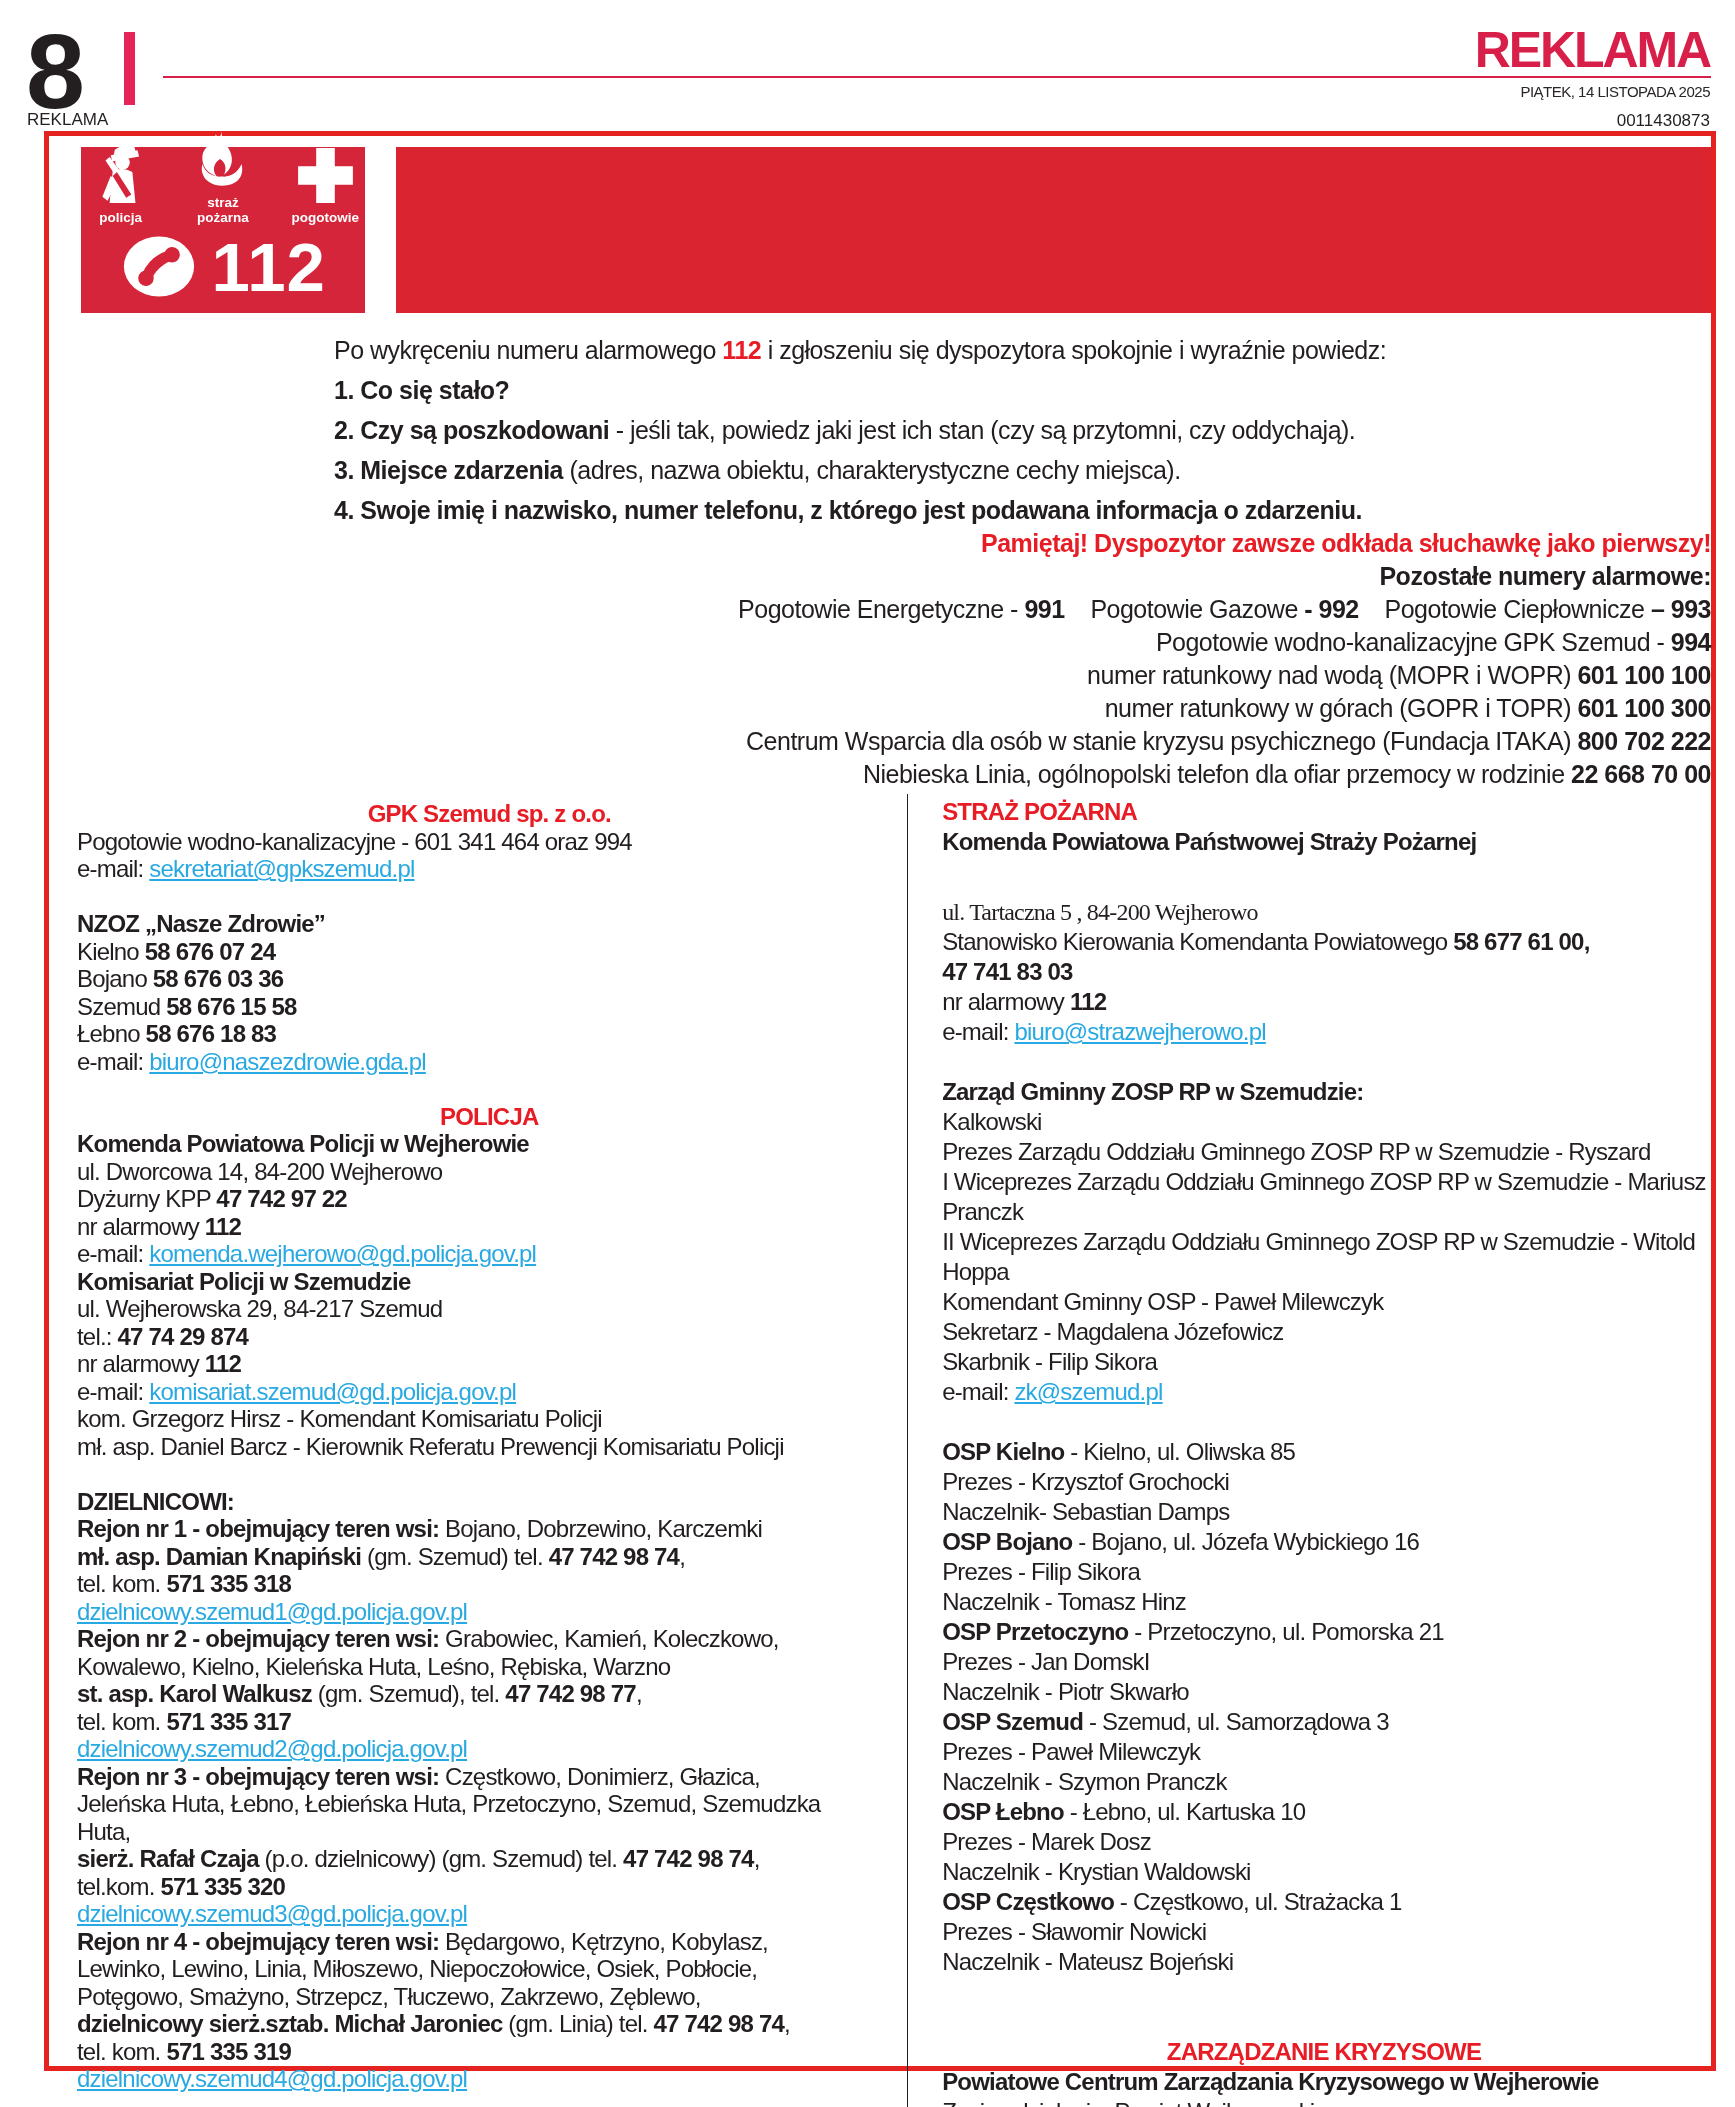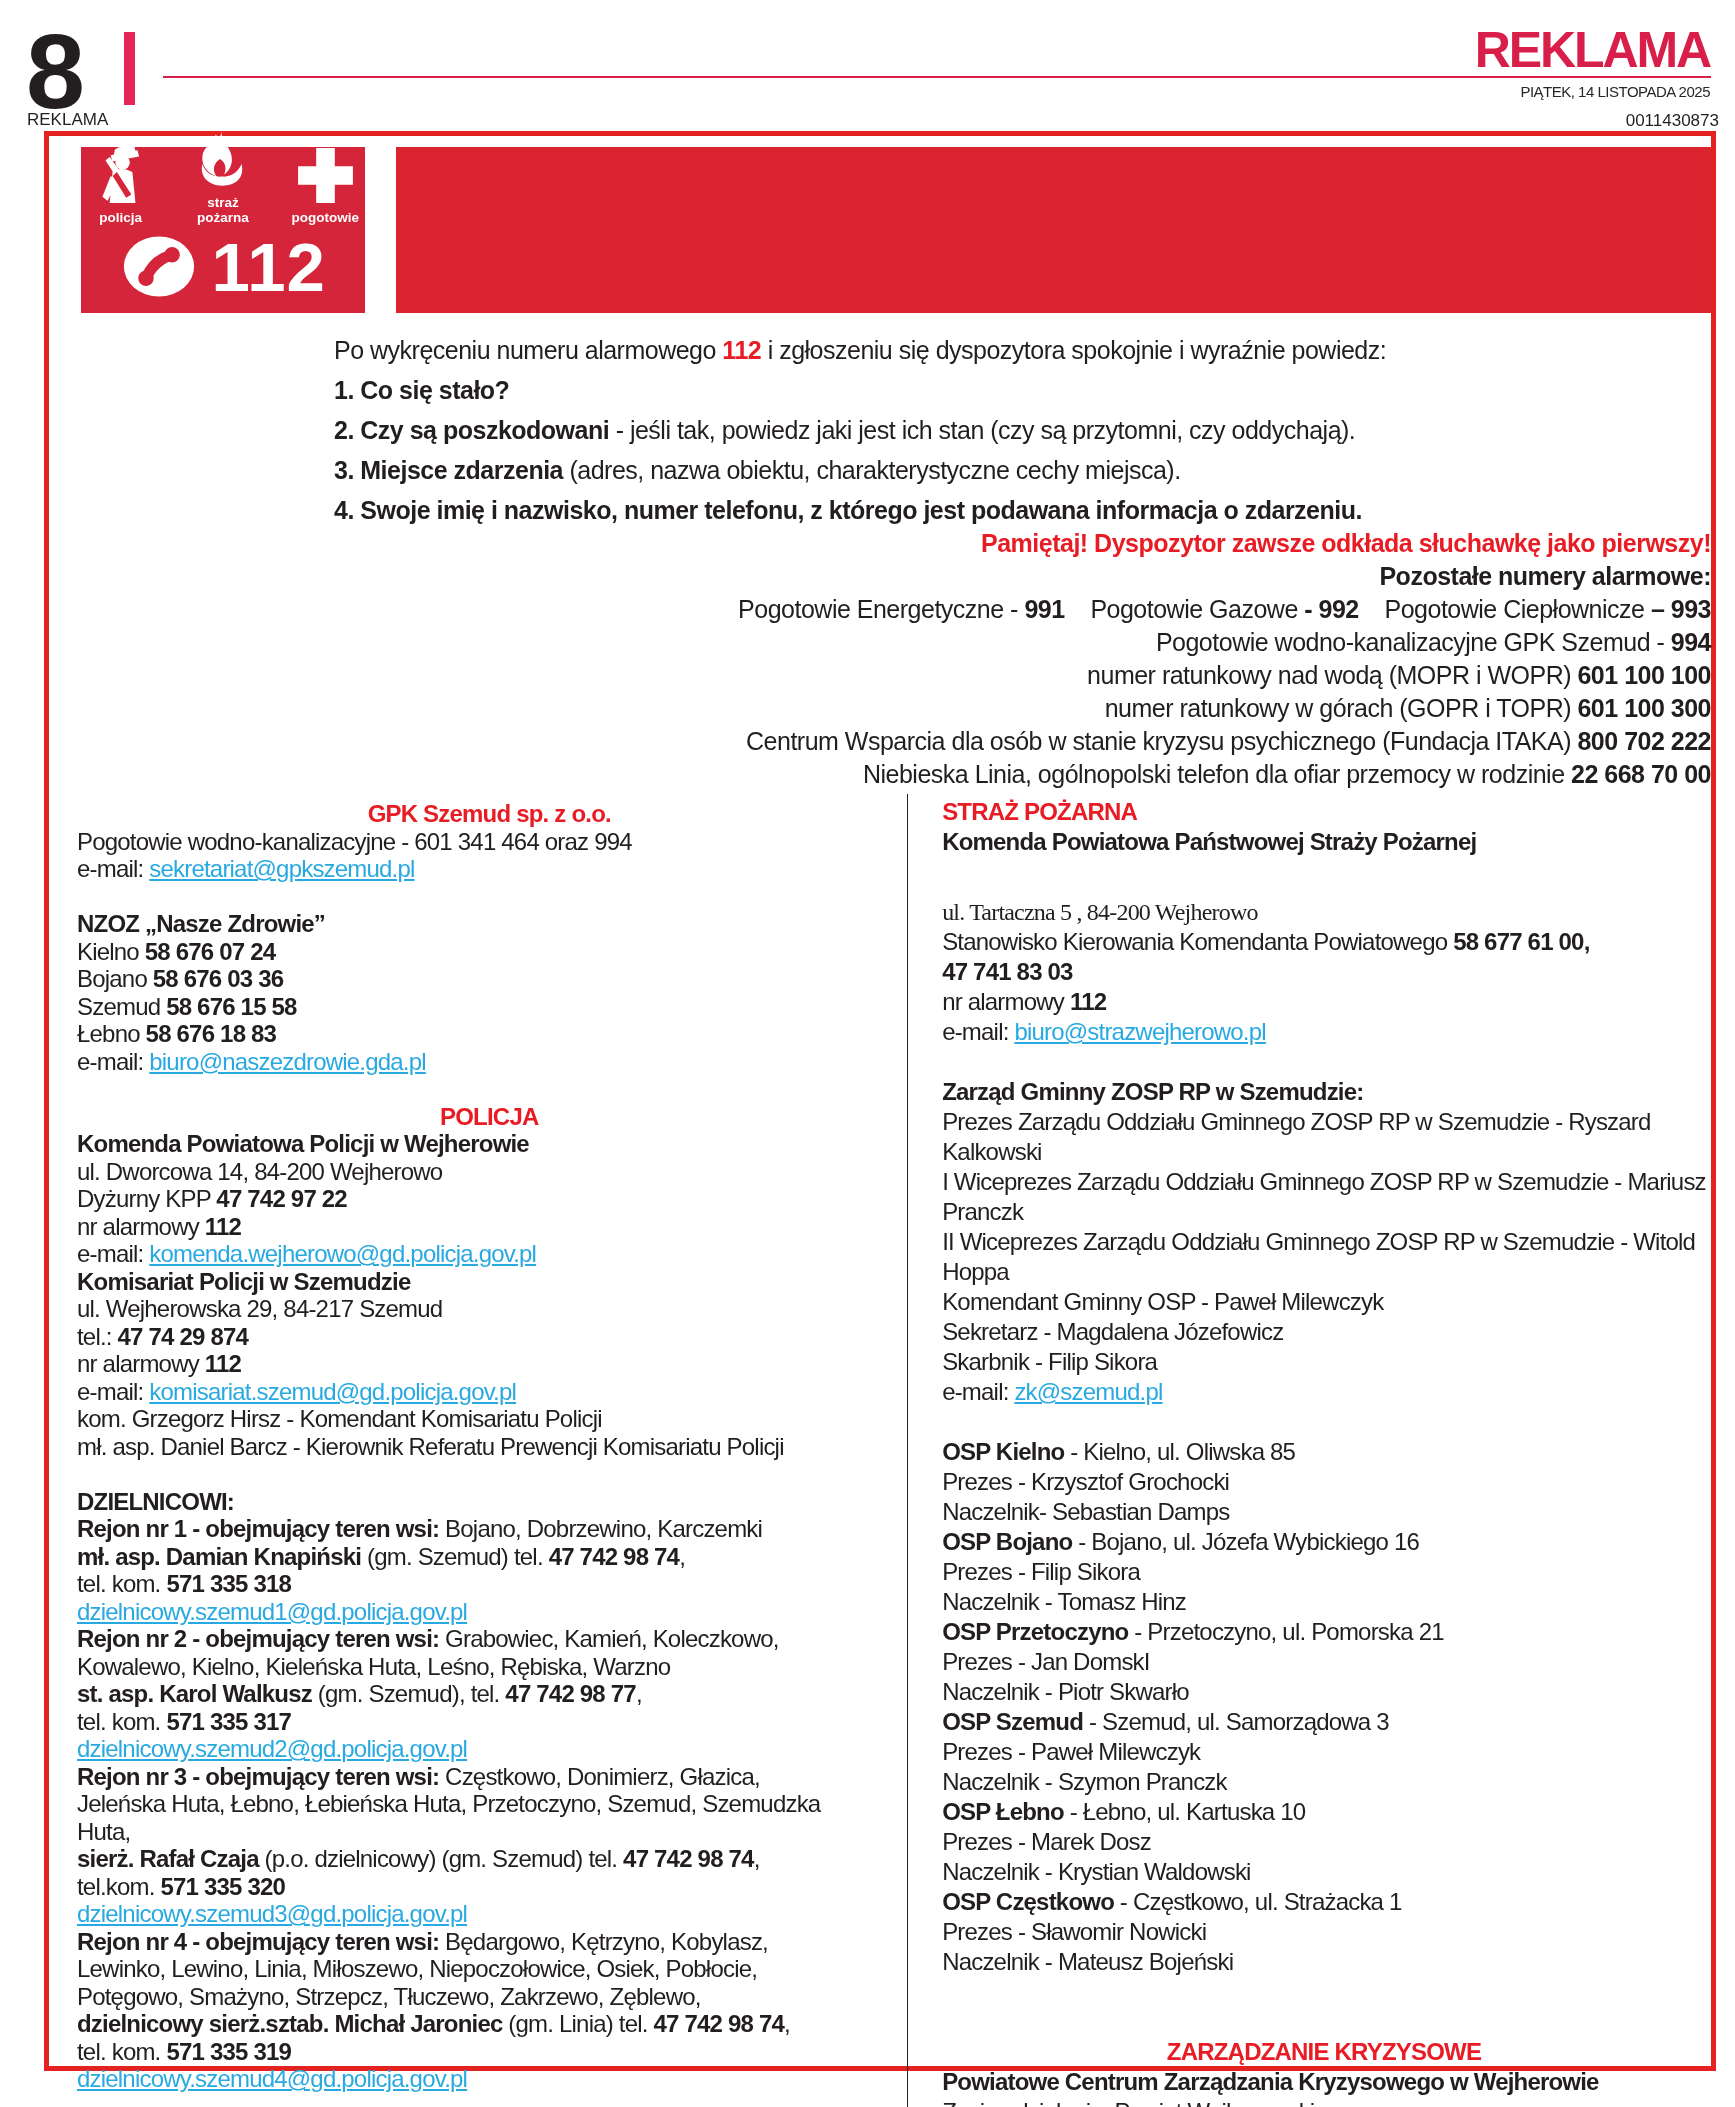--- a/index.html
+++ b/index.html
@@ -22,21 +22,21 @@
     overflow:hidden;
   }
   
   .pagehead{position:absolute;left:0;top:0;width:1735px;height:131px;}
   .pagenum{position:absolute;left:26px;top:17.6px;font-size:106px;font-weight:bold;line-height:1;color:#231f20;letter-spacing:-3.1px;}
   .pagenum-bar{position:absolute;left:124px;top:32px;width:11.4px;height:73px;background:#e62457;}
   .head-rule{position:absolute;left:163px;top:76px;width:1548px;height:2.1px;background:var(--crimson);}
   .masthead{position:absolute;right:25px;top:21px;font-size:50px;font-weight:bold;color:var(--crimson);letter-spacing:-2.1px;}
   .dateline{position:absolute;right:25px;top:83px;font-size:15px;color:#2a2627;letter-spacing:-0.5px;}
   .corner-label{position:absolute;left:27px;top:110px;font-size:17px;color:#231f20;letter-spacing:0;}
-  .ad-code{position:absolute;right:16px;top:111px;font-size:17px;color:#231f20;letter-spacing:0;}
+  .ad-code{position:absolute;right:25px;top:111px;font-size:17px;color:#231f20;letter-spacing:0;}
   
   .ad{
     position:absolute;left:44px;top:131px;width:1672px;height:1940px;
     border:5.7px solid var(--adred);background:#fff;
   }
   
   .banner{position:relative;height:176px;}
   .badge{position:absolute;left:32px;top:11.4px;width:284px;height:166px;background:var(--badge);}
   .banner-rect{position:absolute;left:347px;top:11.4px;right:0;height:166px;background:var(--bar);}
   .icons{display:flex;justify-content:center;align-items:flex-end;gap:23px;padding-top:12.5px;height:78px;}
@@ -202,22 +202,22 @@
     <div class="col-r">
         <div class="ln"><span class="b r">STRAŻ POŻARNA</span></div>
         <div class="ln"><span class="b">Komenda Powiatowa Państwowej Straży Pożarnej</span></div>
         <div class="ln serif"><span>ul. Tartaczna 5  , 84-200 Wejherowo</span></div>
         <div class="ln"><span>Stanowisko Kierowania Komendanta Powiatowego </span><span class="b">58 677 61 00,</span></div>
         <div class="ln"><span class="b">47 741 83 03</span></div>
         <div class="ln"><span>nr alarmowy </span><span class="b">112</span></div>
         <div class="ln"><span>e-mail: </span><a class="k">biuro@strazwejherowo.pl</a></div>
         <div class="ln"></div>
         <div class="ln"><span class="b">Zarząd Gminny ZOSP RP w Szemudzie:</span></div>
+        <div class="ln"><span>Kalkowski</span></div>
         <div class="ln"><span>Prezes Zarządu Oddziału Gminnego ZOSP RP w Szemudzie - Ryszard</span></div>
-        <div class="ln"><span>Kalkowski</span></div>
         <div class="ln"><span>I Wiceprezes Zarządu Oddziału Gminnego ZOSP RP w Szemudzie - Mariusz</span></div>
         <div class="ln"><span>Pranczk</span></div>
         <div class="ln"><span>II Wiceprezes Zarządu Oddziału Gminnego ZOSP RP w Szemudzie - Witold</span></div>
         <div class="ln"><span>Hoppa</span></div>
         <div class="ln"><span>Komendant Gminny OSP - Paweł Milewczyk</span></div>
         <div class="ln"><span>Sekretarz - Magdalena Józefowicz</span></div>
         <div class="ln"><span>Skarbnik - Filip Sikora</span></div>
         <div class="ln"><span>e-mail: </span><a class="k">zk@szemud.pl</a></div>
         <div class="ln"></div>
         <div class="ln"><span class="b">OSP Kielno</span><span> - Kielno, ul. Oliwska 85</span></div>

